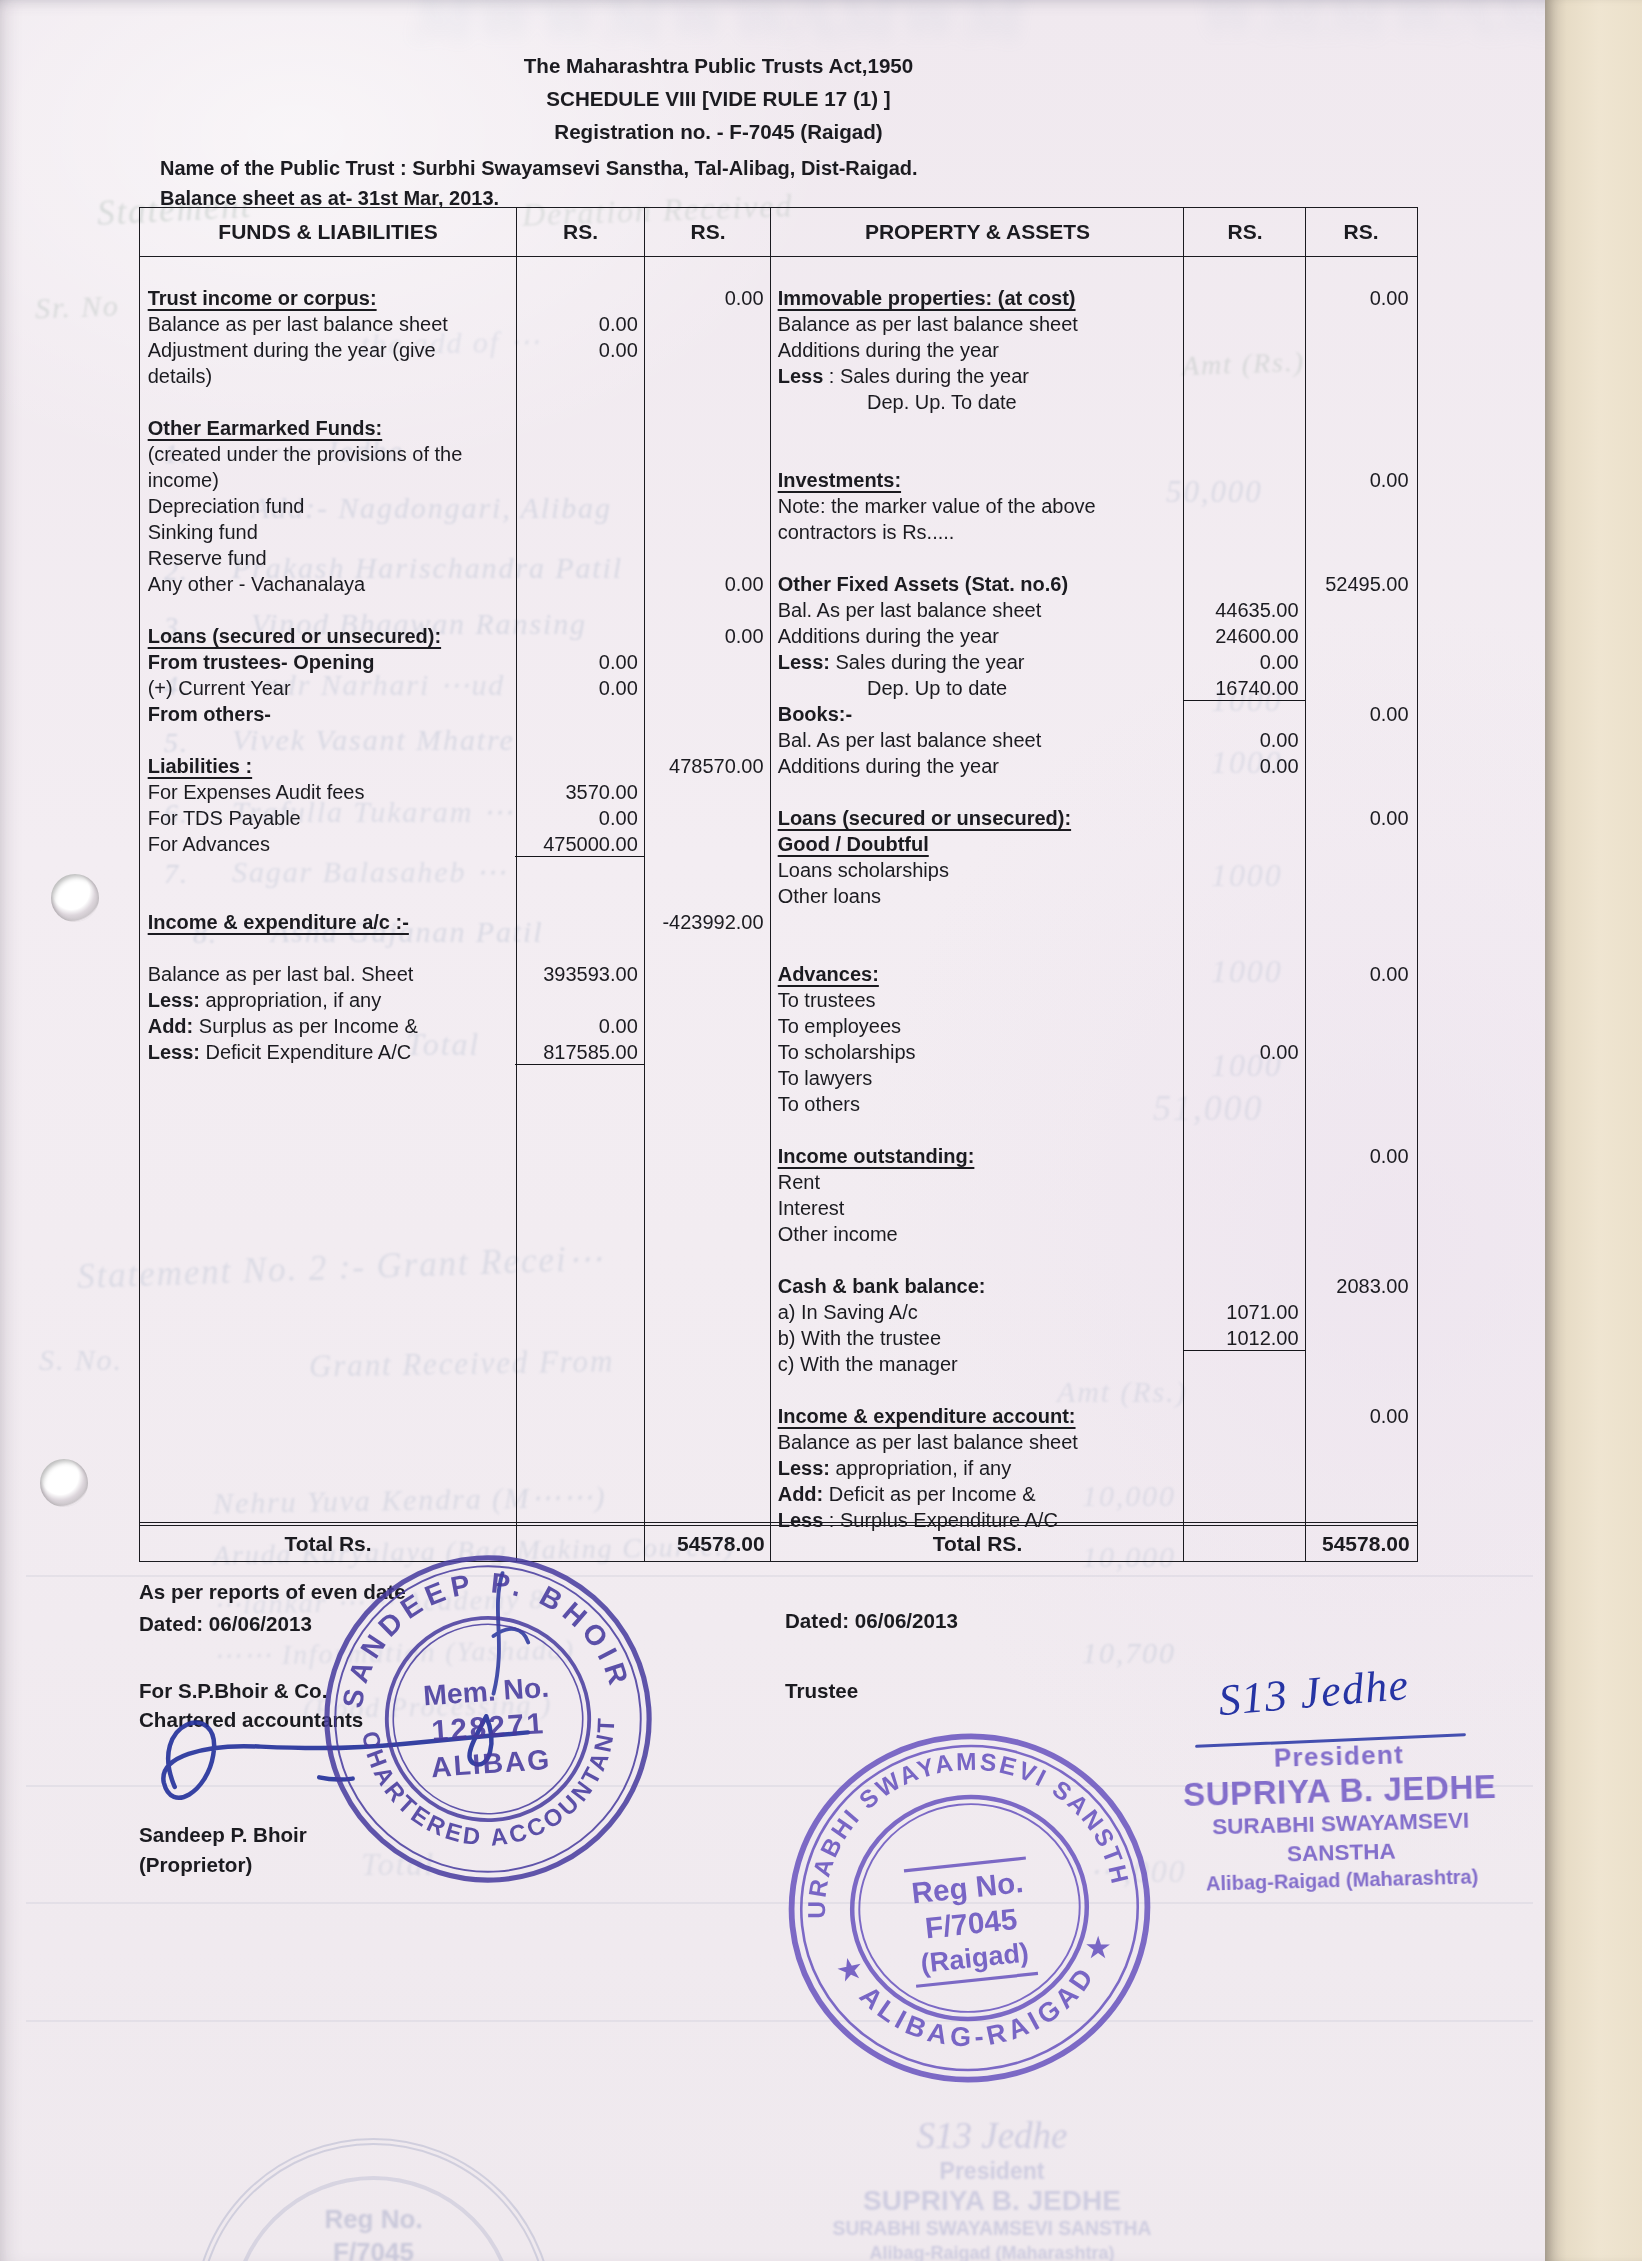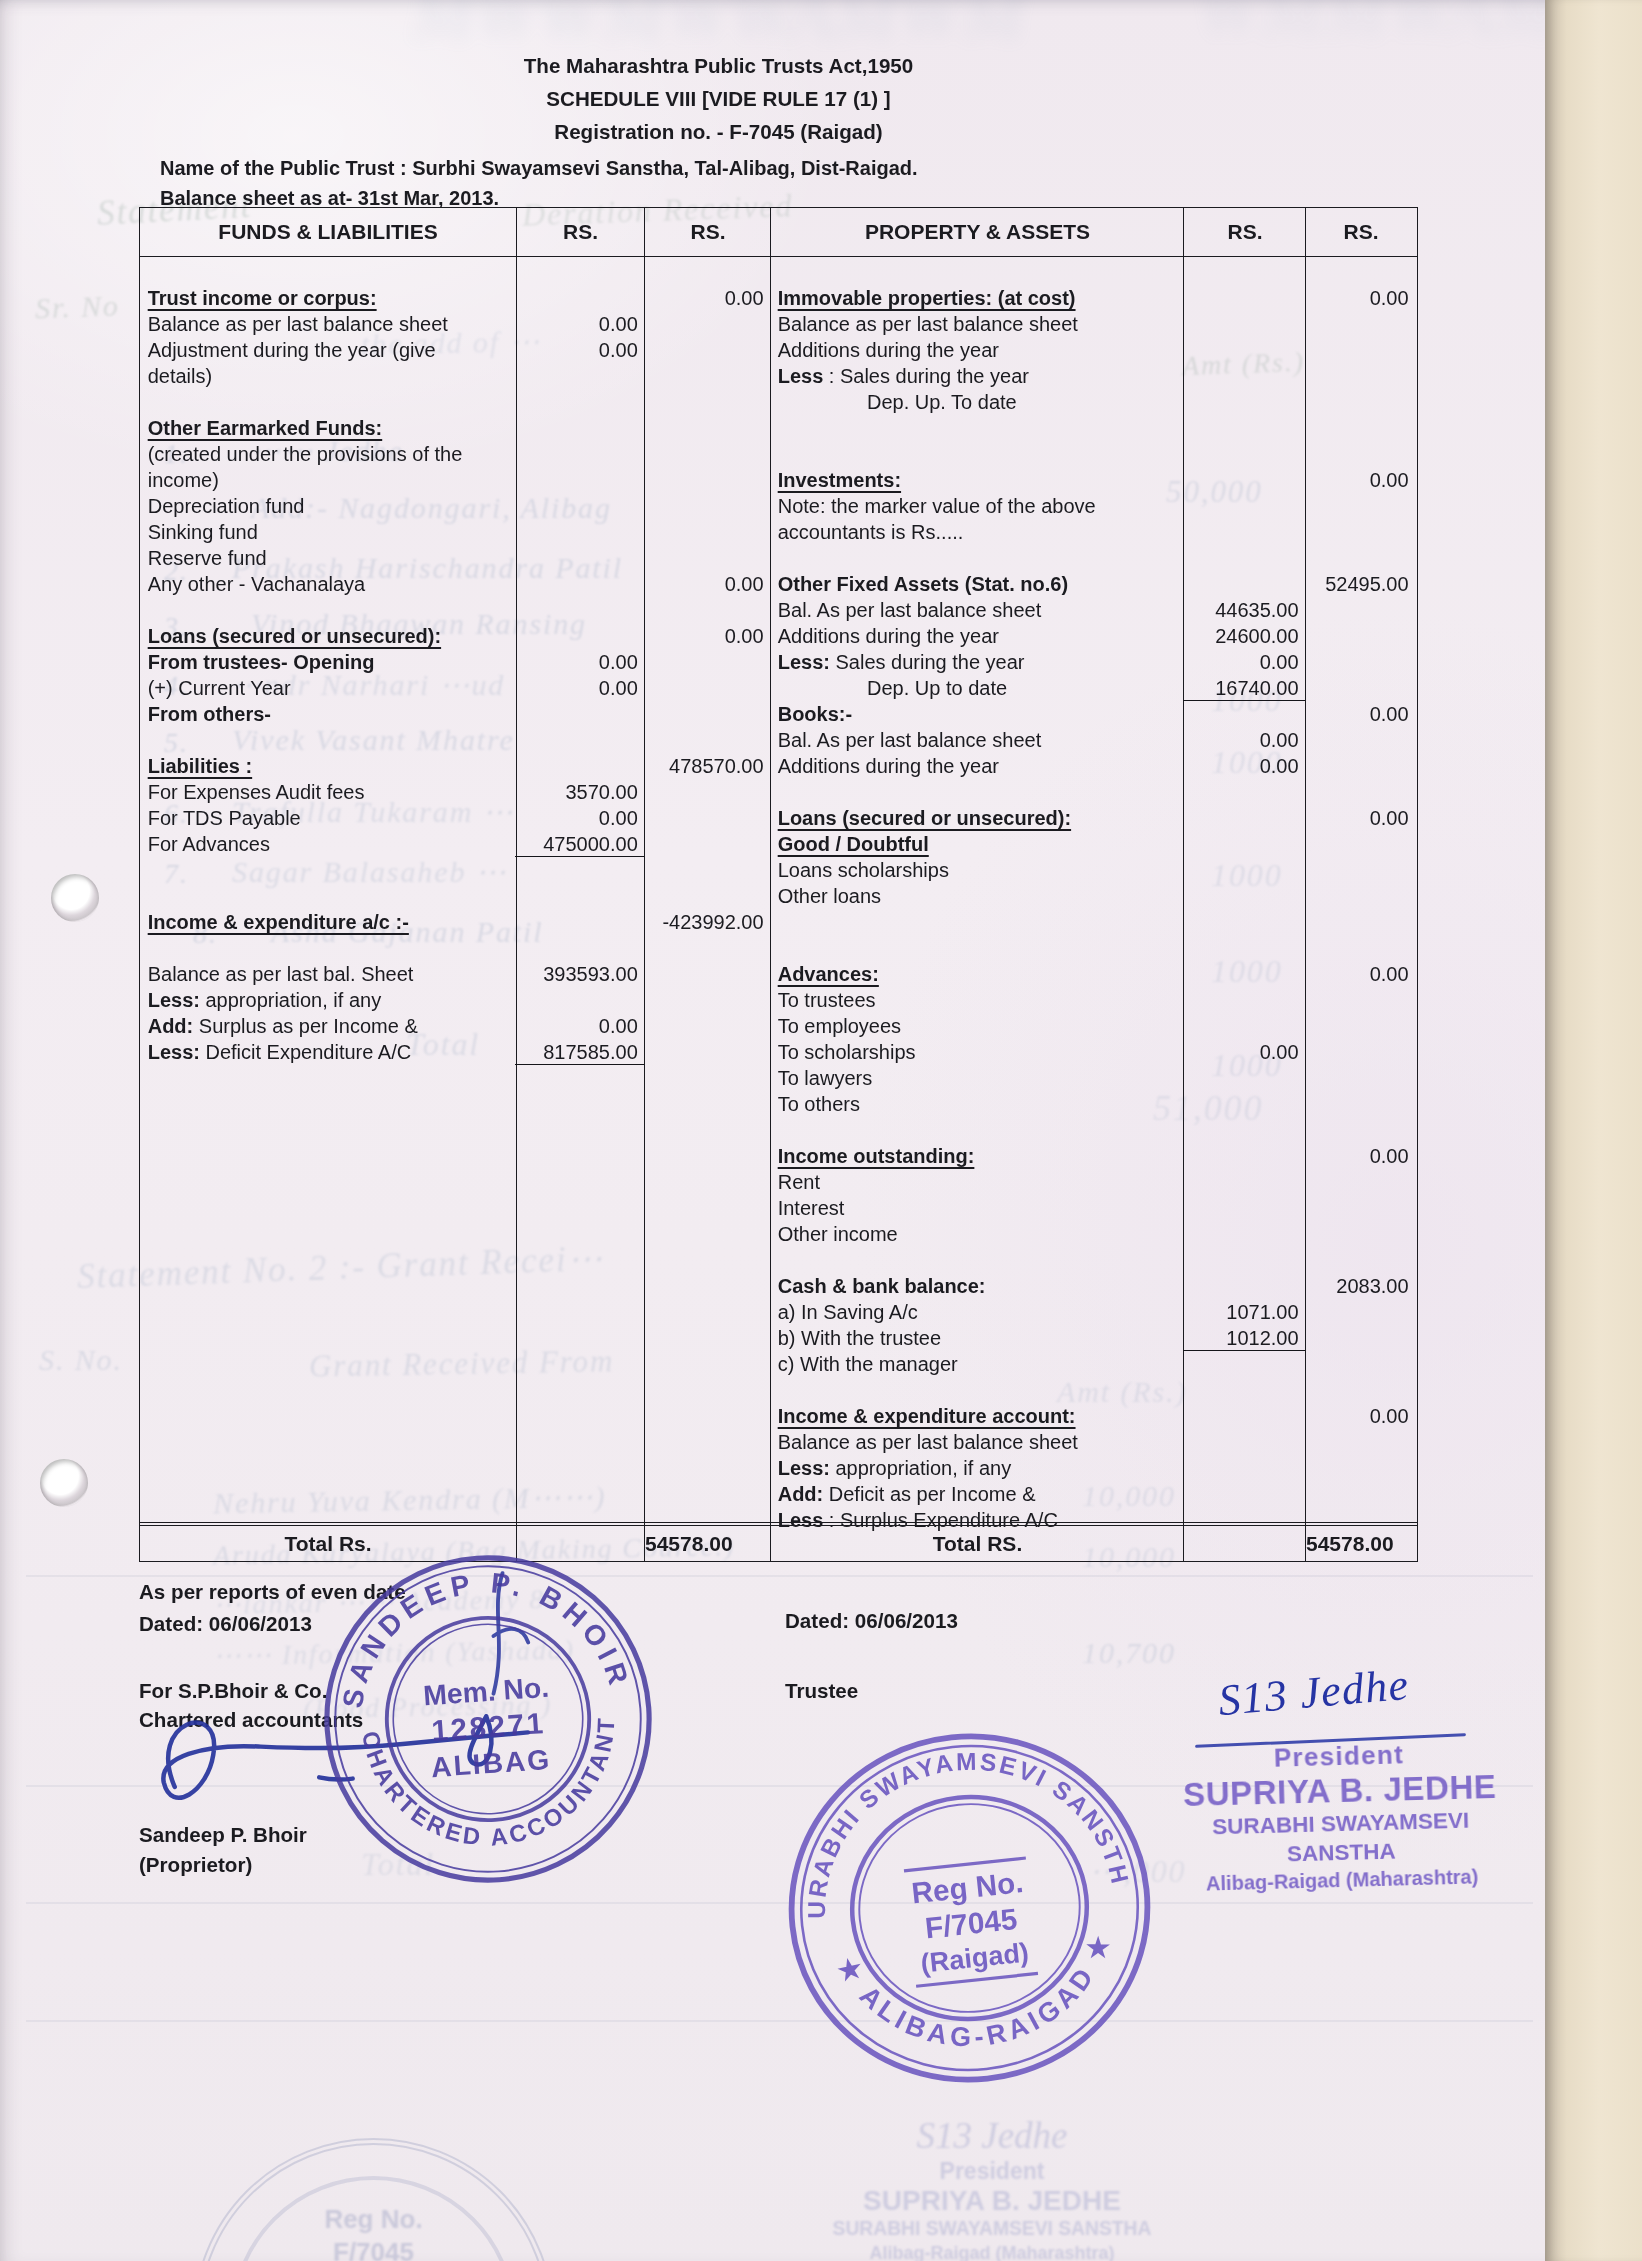--- a/index.html
+++ b/index.html
@@ -38,21 +38,21 @@
   .right .lab{width:413px;}
   .right .a1{width:122px;}
   .right .a2{width:110px;}
   .amt{box-sizing:border-box;text-align:right;padding-right:6.4px;}
   .amt.ul{border-bottom:1.9px solid #15151a;}
   .s-h{font-weight:bold;text-decoration:underline;text-decoration-thickness:1.9px;text-underline-offset:3.9px;}
   .s-b{font-weight:bold;}
   .s-i{padding-left:97px;}
   .trow{position:absolute;left:0;top:1314px;bottom:0;width:100%;border-top:4.5px double #1b1b20;display:flex;align-items:center;font-weight:bold;font-size:21px;box-sizing:border-box;}
   .trow .cc{text-align:center;}
-  .trow .ra{padding-right:6.4px;box-sizing:border-box;}
+  .trow .ra{text-align:right;padding-right:6.4px;box-sizing:border-box;}
   
   .ftxt{position:absolute;font-weight:bold;font-size:20.6px;white-space:nowrap;}
   
   .ghost{position:absolute;font-style:italic;letter-spacing:1.9px;white-space:nowrap;filter:blur(1px);pointer-events:none;font-family:"Liberation Serif",serif;}
   .gline{position:absolute;left:26px;width:1507px;height:1.9px;background:rgba(140,150,170,.12);}
   
   .stamp-svg{position:absolute;pointer-events:none;}
   .pres-stamp{position:absolute;left:1160px;top:1741px;width:361px;text-align:center;font-weight:bold;color:#7a64c8;transform:rotate(-1.5deg);filter:blur(0.4px);opacity:.92;}
   .pres-stamp .l1{font-size:26px;line-height:31px;letter-spacing:1.3px;}
   .pres-stamp .l2{font-size:33px;line-height:37px;letter-spacing:0.6px;}
@@ -356,21 +356,21 @@
             <div class="lab s-h">Investments:</div>
             <div class="amt a1"></div>
             <div class="amt a2">0.00</div>
           </div>
           <div class="trw">
             <div class="lab">Note: the marker value of the above</div>
             <div class="amt a1"></div>
             <div class="amt a2"></div>
           </div>
           <div class="trw">
-            <div class="lab">accountants is Rs.....</div>
+            <div class="lab">contractors is Rs.....</div>
             <div class="amt a1"></div>
             <div class="amt a2"></div>
           </div>
           <div class="trw">
             <div class="lab"></div>
             <div class="amt a1"></div>
             <div class="amt a2"></div>
           </div>
           <div class="trw">
             <div class="lab s-b">Other Fixed Assets (Stat. no.6)</div>

